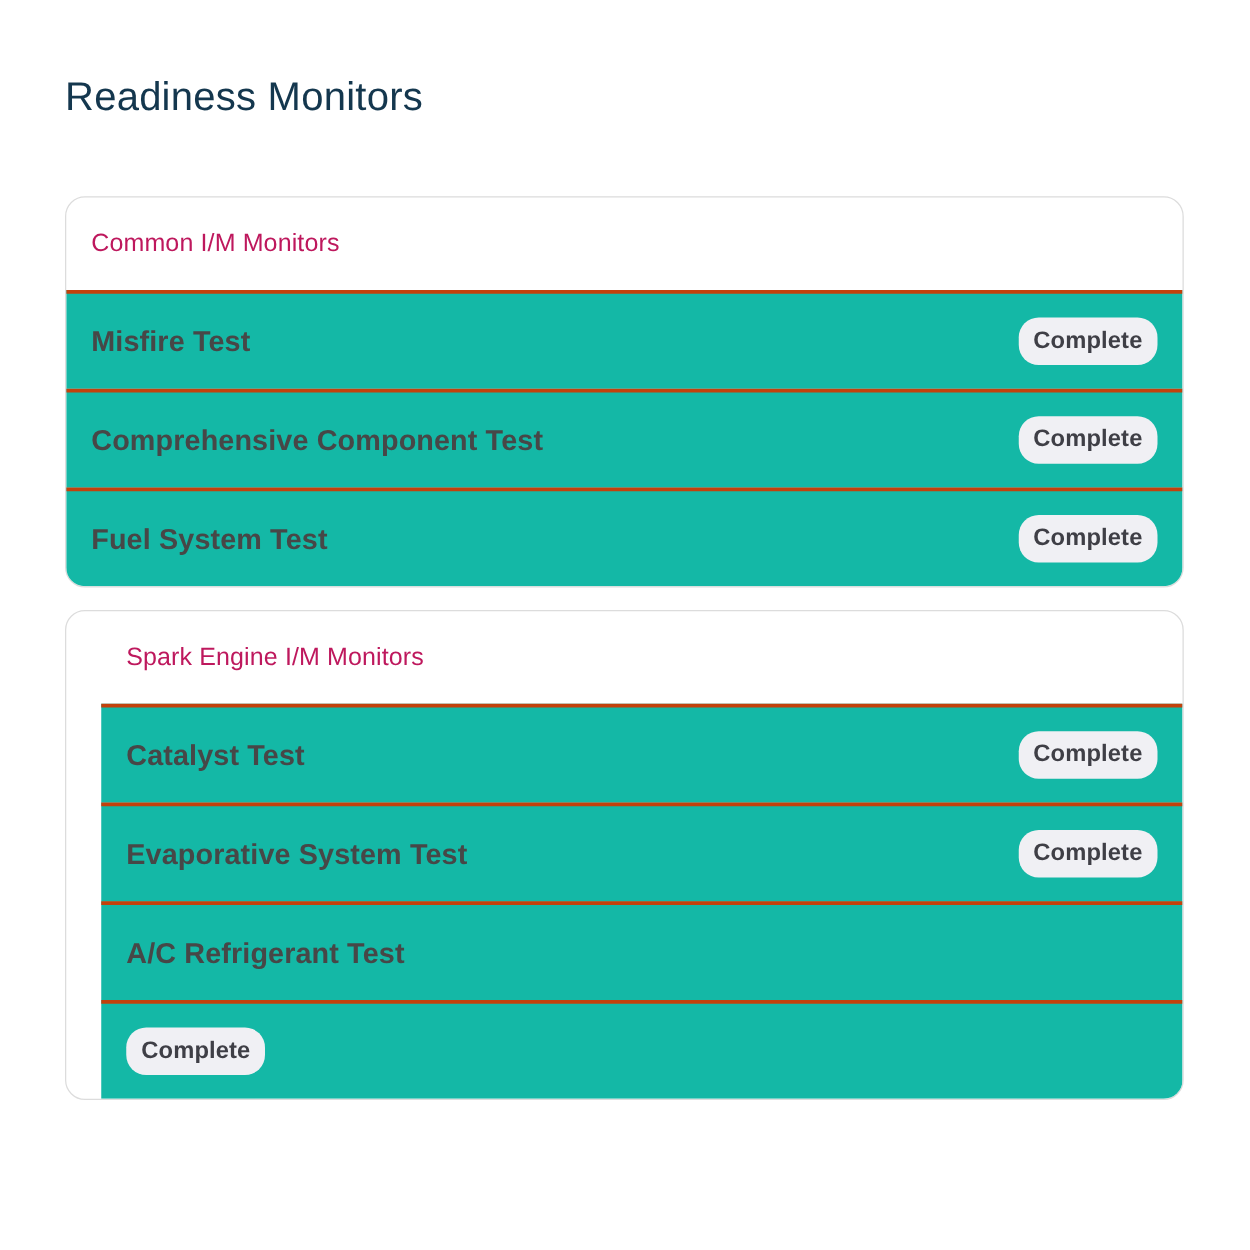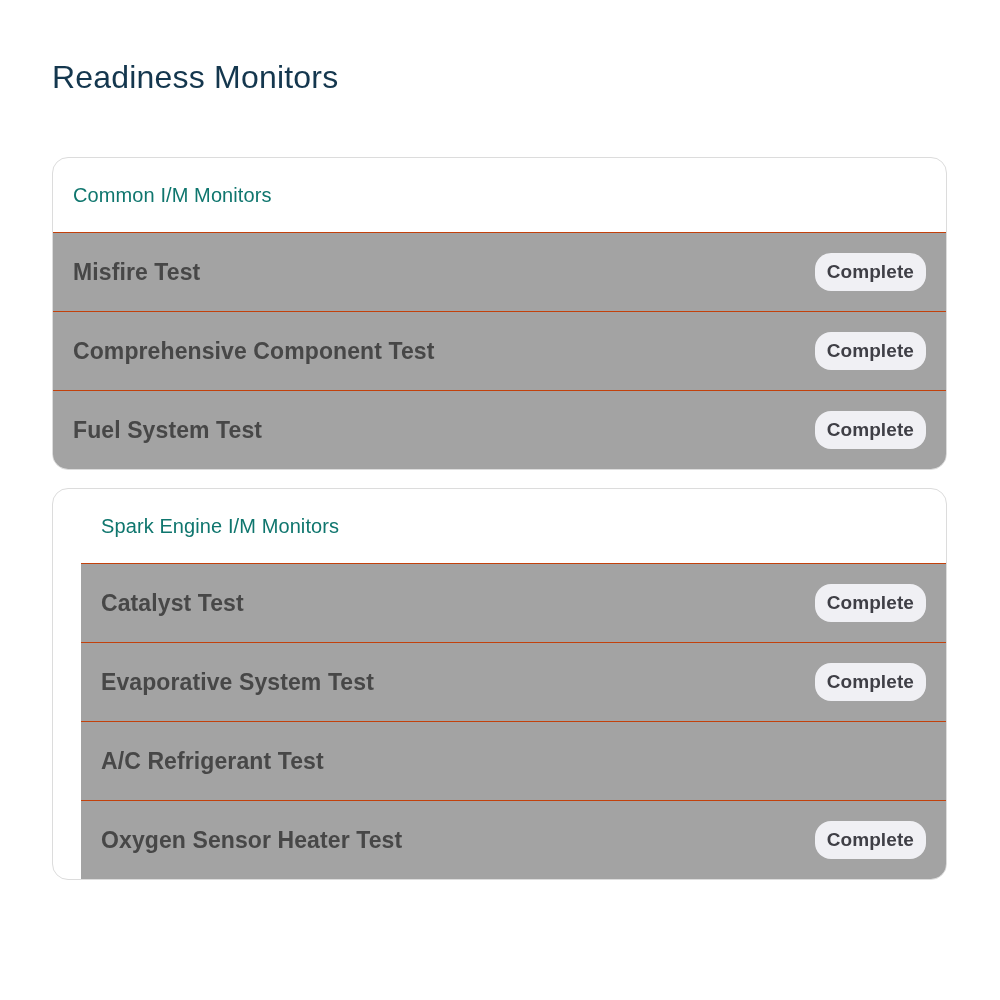--- a/index.html
+++ b/index.html
@@ -28,31 +28,31 @@
   }
   .card.first { margin-top: 61px; }
   .card.second { margin-top: 18px; padding-left: 28px; }
   .card-header {
     height: 74px;
     display: flex;
     align-items: center;
     padding: 0 20px;
     font-size: 20px;
     font-weight: 500;
-    color: #0f766e;
+    color: #be185d;
     letter-spacing: 0.1px;
   }
   .monitor-row {
     height: 79px;
-    border-top: 1px solid #c2410c;
+    border-top: 3px solid #c2410c;
     display: flex;
     align-items: center;
     justify-content: space-between;
     padding: 0 20px;
-    background: #a3a3a3;
+    background: #14b8a6;
   }
   .row-label {
     font-size: 23px;
     font-weight: 600;
     color: #474747;
     letter-spacing: 0.1px;
   }
   .status-badge {
     background: #F0F0F4;
     color: #3F3F46;
@@ -97,18 +97,17 @@
       <span class="status-badge">Complete</span>
     </div>
     <div class="monitor-row">
       <span class="row-label">Evaporative System Test</span>
       <span class="status-badge">Complete</span>
     </div>
     <div class="monitor-row">
       <span class="row-label">A/C Refrigerant Test</span>
     </div>
     <div class="monitor-row">
-      <span class="row-label">Oxygen Sensor Heater Test</span>
       <span class="status-badge">Complete</span>
     </div>
   </section>
 
 </div>
 
 </body></html>

